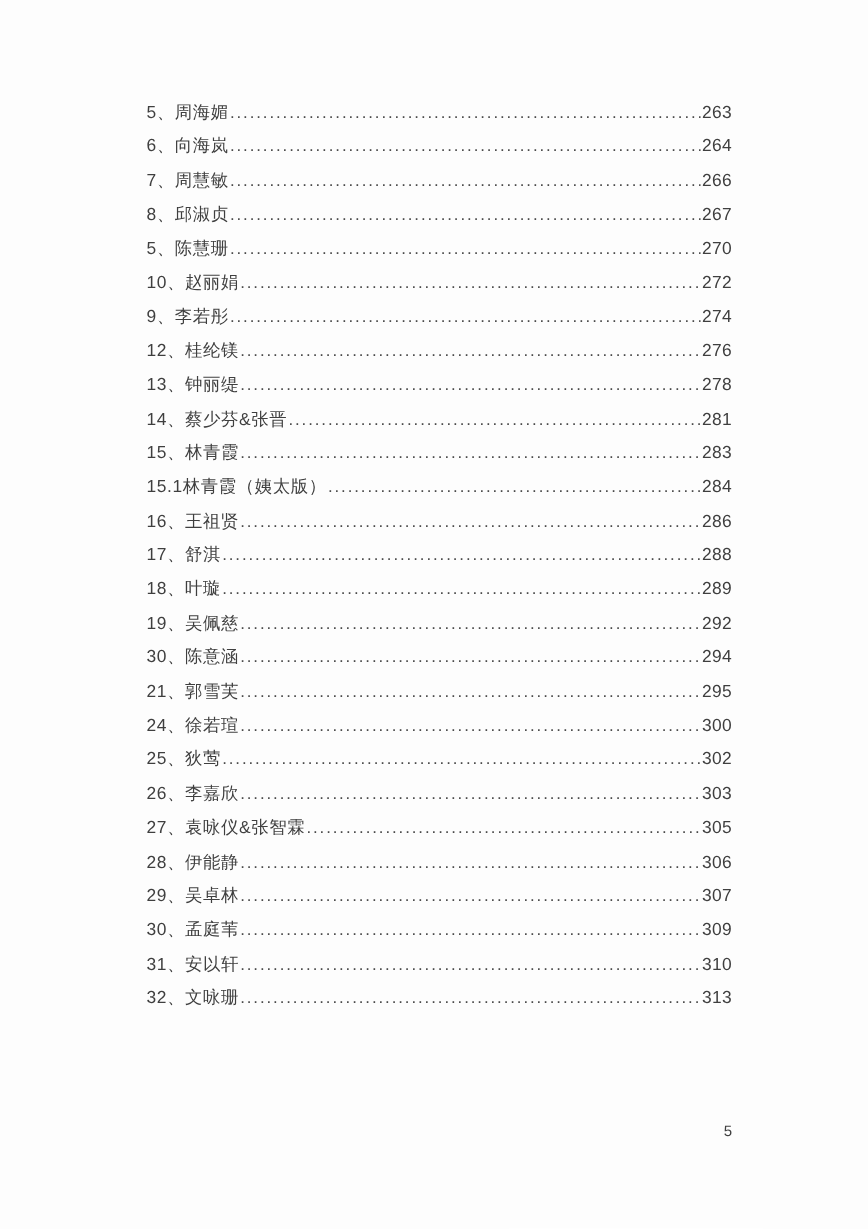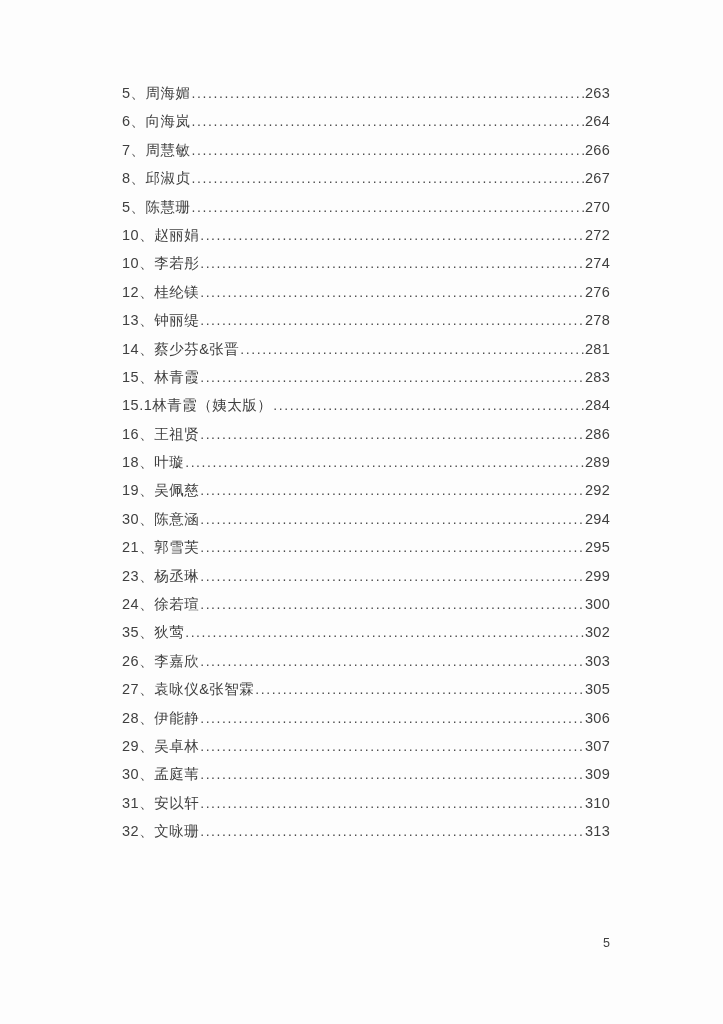--- a/index.html
+++ b/index.html
@@ -88,21 +88,21 @@
         <span class="toc-title">5、陈慧珊</span>
         <span class="toc-dots"></span>
         <span class="toc-page">270</span>
       </div>
       <div class="toc-row">
         <span class="toc-title">10、赵丽娟</span>
         <span class="toc-dots"></span>
         <span class="toc-page">272</span>
       </div>
       <div class="toc-row">
-        <span class="toc-title">10、李若彤</span>
+        <span class="toc-title">9、李若彤</span>
         <span class="toc-dots"></span>
         <span class="toc-page">274</span>
       </div>
       <div class="toc-row">
         <span class="toc-title">12、桂纶镁</span>
         <span class="toc-dots"></span>
         <span class="toc-page">276</span>
       </div>
       <div class="toc-row">
         <span class="toc-title">13、钟丽缇</span>
@@ -123,51 +123,51 @@
         <span class="toc-title">15.1林青霞（姨太版）</span>
         <span class="toc-dots"></span>
         <span class="toc-page">284</span>
       </div>
       <div class="toc-row">
         <span class="toc-title">16、王祖贤</span>
         <span class="toc-dots"></span>
         <span class="toc-page">286</span>
       </div>
       <div class="toc-row">
+        <span class="toc-title">17、舒淇</span>
+        <span class="toc-dots"></span>
+        <span class="toc-page">288</span>
+      </div>
+      <div class="toc-row">
         <span class="toc-title">18、叶璇</span>
         <span class="toc-dots"></span>
         <span class="toc-page">289</span>
       </div>
       <div class="toc-row">
         <span class="toc-title">19、吴佩慈</span>
         <span class="toc-dots"></span>
         <span class="toc-page">292</span>
       </div>
       <div class="toc-row">
         <span class="toc-title">30、陈意涵</span>
         <span class="toc-dots"></span>
         <span class="toc-page">294</span>
       </div>
       <div class="toc-row">
         <span class="toc-title">21、郭雪芙</span>
         <span class="toc-dots"></span>
         <span class="toc-page">295</span>
       </div>
       <div class="toc-row">
-        <span class="toc-title">23、杨丞琳</span>
-        <span class="toc-dots"></span>
-        <span class="toc-page">299</span>
-      </div>
-      <div class="toc-row">
         <span class="toc-title">24、徐若瑄</span>
         <span class="toc-dots"></span>
         <span class="toc-page">300</span>
       </div>
       <div class="toc-row">
-        <span class="toc-title">35、狄莺</span>
+        <span class="toc-title">25、狄莺</span>
         <span class="toc-dots"></span>
         <span class="toc-page">302</span>
       </div>
       <div class="toc-row">
         <span class="toc-title">26、李嘉欣</span>
         <span class="toc-dots"></span>
         <span class="toc-page">303</span>
       </div>
       <div class="toc-row">
         <span class="toc-title">27、袁咏仪&amp;张智霖</span>

